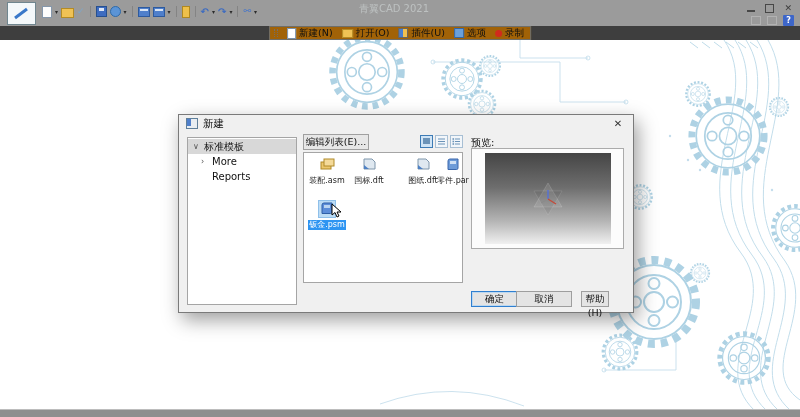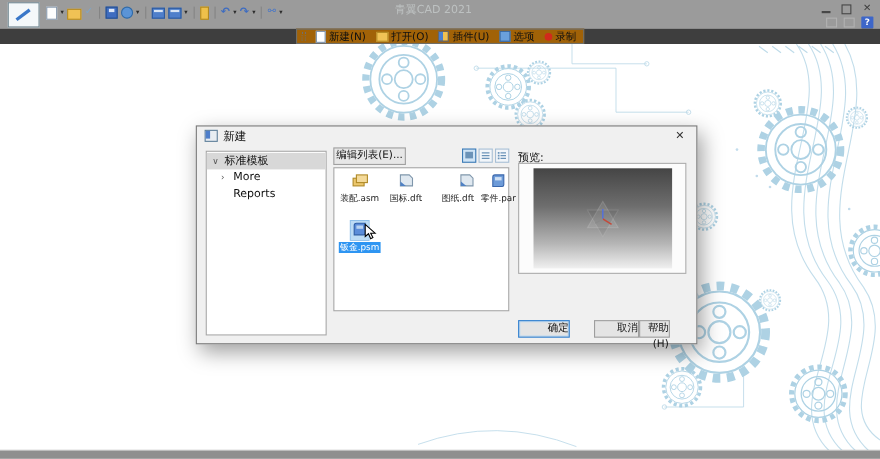--- a/index.html
+++ b/index.html
@@ -87,23 +87,23 @@
   .file-item .fi-label{font-size:8px;color:#222;line-height:10px;display:inline-block;padding:0 1px;}
   .file-item.selected .fi-icon{background:#bcdcf5;outline:1px solid #8fc0ea;}
   .file-item.selected .fi-label{background:#2e95f2;color:#fff;}
 
   .preview-label{position:absolute;left:292px;top:21px;font-size:10px;}
   .preview-box{position:absolute;left:292px;top:33px;width:153px;height:101px;background:#fcfcfc;
                border:1px solid #ababab;box-sizing:border-box;}
   .preview-img{position:absolute;left:13px;top:4px;width:126px;height:91px;
                background:linear-gradient(180deg,#454545 0%,#6e6e6e 38%,#b5b5b5 75%,#f0f0f0 100%);}
   .dlg-btn{position:absolute;top:176px;height:16px;background:#e4e4e4;border:1px solid #9e9e9e;
-           font-size:9.5px;text-align:right;line-height:14px;box-sizing:border-box;}
+           font-size:9.5px;text-align:center;line-height:14px;box-sizing:border-box;}
   .dlg-btn.ok{left:292px;width:47px;border-color:#2f7fd0;box-shadow:0 0 0 1px #bcd8f0 inset;}
-  .dlg-btn.cancel{left:361px;width:41px;}
+  .dlg-btn.cancel{left:337px;width:56px;}
   .dlg-btn.help{left:402px;width:28px;}
 
   .cursor{position:absolute;left:331px;top:203px;z-index:50;}
 </style>
 </head>
 <body>
 
 <div id="screen">
 
   <svg class="canvas-deco" viewBox="0 0 800 370" width="800" height="370">
@@ -307,21 +307,21 @@
       </div>
       <div class="file-item" style="left:44px;top:4px;">
         <span class="fi-icon">
           <svg width="16" height="14">
               <path d="M3,2 h8 l3,3 v7 h-11 z" fill="#dfe8f0" stroke="#7f96ab"></path>
           <path d="M3,8 l5,4 h-5 z" fill="#4f81c4"></path>
             </svg>
         </span><br>
         <span class="fi-label">国标.dft</span>
       </div>
-      <div class="file-item" style="left:86px;top:4px;text-align:right;">
+      <div class="file-item" style="left:98px;top:4px;">
         <span class="fi-icon">
           <svg width="16" height="14">
               <path d="M3,2 h8 l3,3 v7 h-11 z" fill="#dfe8f0" stroke="#7f96ab"></path>
           <path d="M3,8 l5,4 h-5 z" fill="#4f81c4"></path>
             </svg>
         </span><br>
         <span class="fi-label">图纸.dft</span>
       </div>
       <div class="file-item" style="left:128px;top:4px;">
         <span class="fi-icon">

